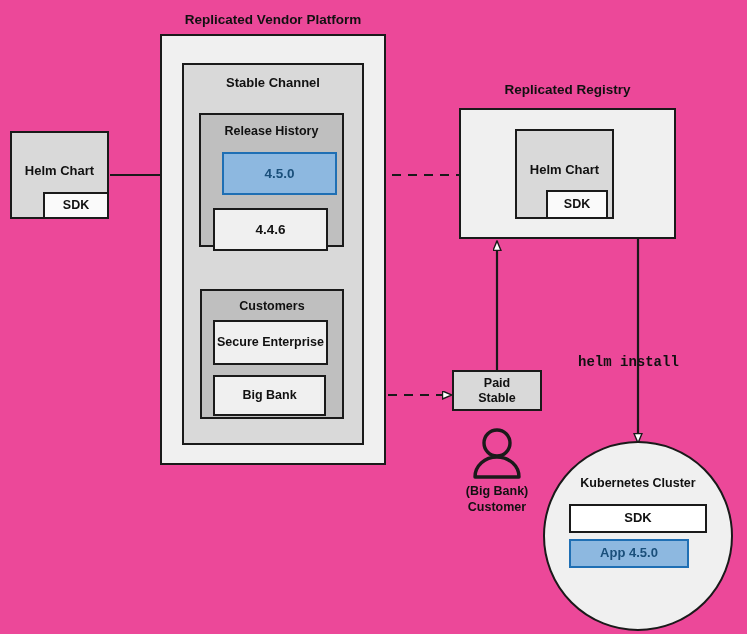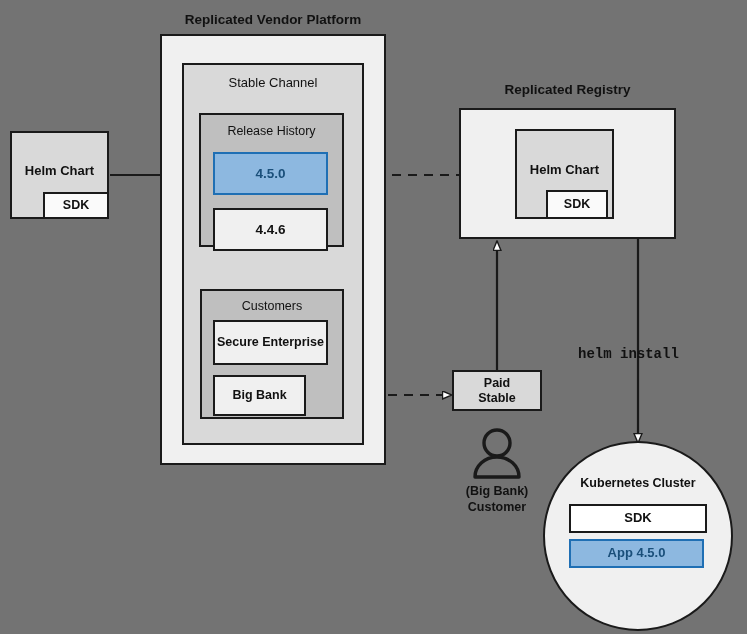--- a/index.html
+++ b/index.html
@@ -7,21 +7,21 @@
     padding: 0;
     background: #ffffff;
   }
   body {
     font-family: "Liberation Sans", sans-serif;
   }
   #canvas {
     position: relative;
     width: 747px;
     height: 634px;
-    background: #737373;
+    background: #ec4899;
     overflow: hidden;
   }
   svg.diagram {
     position: absolute;
     left: 0;
     top: 0;
     width: 747px;
     height: 634px;
   }
   .box {
@@ -48,21 +48,21 @@
     font-family: "Liberation Mono", "DejaVu Sans Mono", monospace;
     font-weight: bold;
     color: #111111;
     white-space: nowrap;
   }
   .container-label {
     position: absolute;
     width: 100%;
     left: 0;
     text-align: center;
-    font-weight: normal;
+    font-weight: bold;
     color: #111111;
   }
   .circle {
     position: absolute;
     box-sizing: border-box;
     border: 2.5px solid #1a1a1a;
     border-radius: 50%;
     background: #f0f0f0;
   }
   .cap-text {
@@ -113,31 +113,31 @@
   <div class="box" style="left:160px; top:34px; width:226px; height:431px; background:#f0f0f0; border-width:2.5px;"></div>
 
   <div class="box" style="left:182px; top:63px; width:182px; height:382px; background:#d9d9d9; border-width:2.5px;">
     <span class="container-label" style="top:11px; font-size:13px;">Stable Channel</span>
   </div>
 
   <div class="box" style="left:199px; top:113px; width:145px; height:134px; background:#bfbfbf; border-width:2.5px;">
     <span class="container-label" style="top:9px; font-size:12.5px;">Release History</span>
   </div>
 
-  <div class="box" style="left:213px; top:152px; width:115px; height:43px; background:#8db8e0; border-color:#1f6fb4; color:#1a4f7a; font-size:13.5px;">4.5.0</div>
+  <div class="box" style="left:222px; top:152px; width:115px; height:43px; background:#8db8e0; border-color:#1f6fb4; color:#1a4f7a; font-size:13.5px;">4.5.0</div>
 
   <div class="box" style="left:213px; top:208px; width:115px; height:43px; background:#f0f0f0; font-size:13.5px;">4.4.6</div>
 
   <div class="box" style="left:200px; top:289px; width:144px; height:130px; background:#bfbfbf; border-width:2.5px;">
     <span class="container-label" style="top:8px; font-size:12.5px;">Customers</span>
   </div>
 
   <div class="box" style="left:213px; top:320px; width:115px; height:45px; background:#f0f0f0; font-size:12.5px;">Secure Enterprise</div>
 
-  <div class="box" style="left:213px; top:375px; width:93px; height:41px; background:#f0f0f0; font-size:12.5px;">Big Bank</div>
+  <div class="box" style="left:213px; top:375px; width:113px; height:41px; background:#f0f0f0; font-size:12.5px;">Big Bank</div>
 
   <div class="box" style="left:10px; top:131px; width:99px; height:88px; background:#d9d9d9; font-size:13px; align-items:flex-start; padding-top:31px;">Helm Chart</div>
   <div class="box" style="left:43px; top:192px; width:66px; height:27px; background:#fafafa; font-size:12.5px;">SDK</div>
 
   <div class="lbl-title" style="left:459px; top:82px; width:217px; font-size:13.5px;">Replicated Registry</div>
 
   <div class="box" style="left:459px; top:108px; width:217px; height:131px; background:#f0f0f0; border-width:2.5px;"></div>
 
   <div class="box" style="left:515px; top:129px; width:99px; height:90px; background:#d9d9d9; font-size:13px; align-items:flex-start; padding-top:32px;">Helm Chart</div>
   <div class="box" style="left:546px; top:190px; width:62px; height:29px; background:#fafafa; font-size:12.5px;">SDK</div>
@@ -146,23 +146,23 @@
     <span>Paid</span>
     <span>Stable</span>
   </div>
 
   <div class="cap-text" style="left:427px; top:484px; width:140px; font-size:12.5px;">
     <div>(Big Bank)</div>
     <div>Customer</div>
   </div>
 
 
-  <div class="cmd" style="left:578px; top:346px; font-size:14px;">helm install</div>
+  <div class="cmd" style="left:578px; top:354px; font-size:14px;">helm install</div>
 
   <div class="circle" style="left:543px; top:441px; width:190px; height:190px;"></div>
 
   <div class="cap-text" style="left:543px; top:476px; width:190px; font-size:12.5px;">Kubernetes Cluster</div>
 
   <div class="box" style="left:569px; top:504px; width:138px; height:29px; background:#ffffff; font-size:13px;">SDK</div>
 
-  <div class="box" style="left:569px; top:539px; width:135px; height:29px; background:#8db8e0; border-color:#1f6fb4; color:#1a4f7a; font-size:13px;">App 4.5.0</div>
+  <div class="box" style="left:569px; top:539px; width:120px; height:29px; background:#8db8e0; border-color:#1f6fb4; color:#1a4f7a; font-size:13px;">App 4.5.0</div>
 
 </div>
 
 </body></html>

